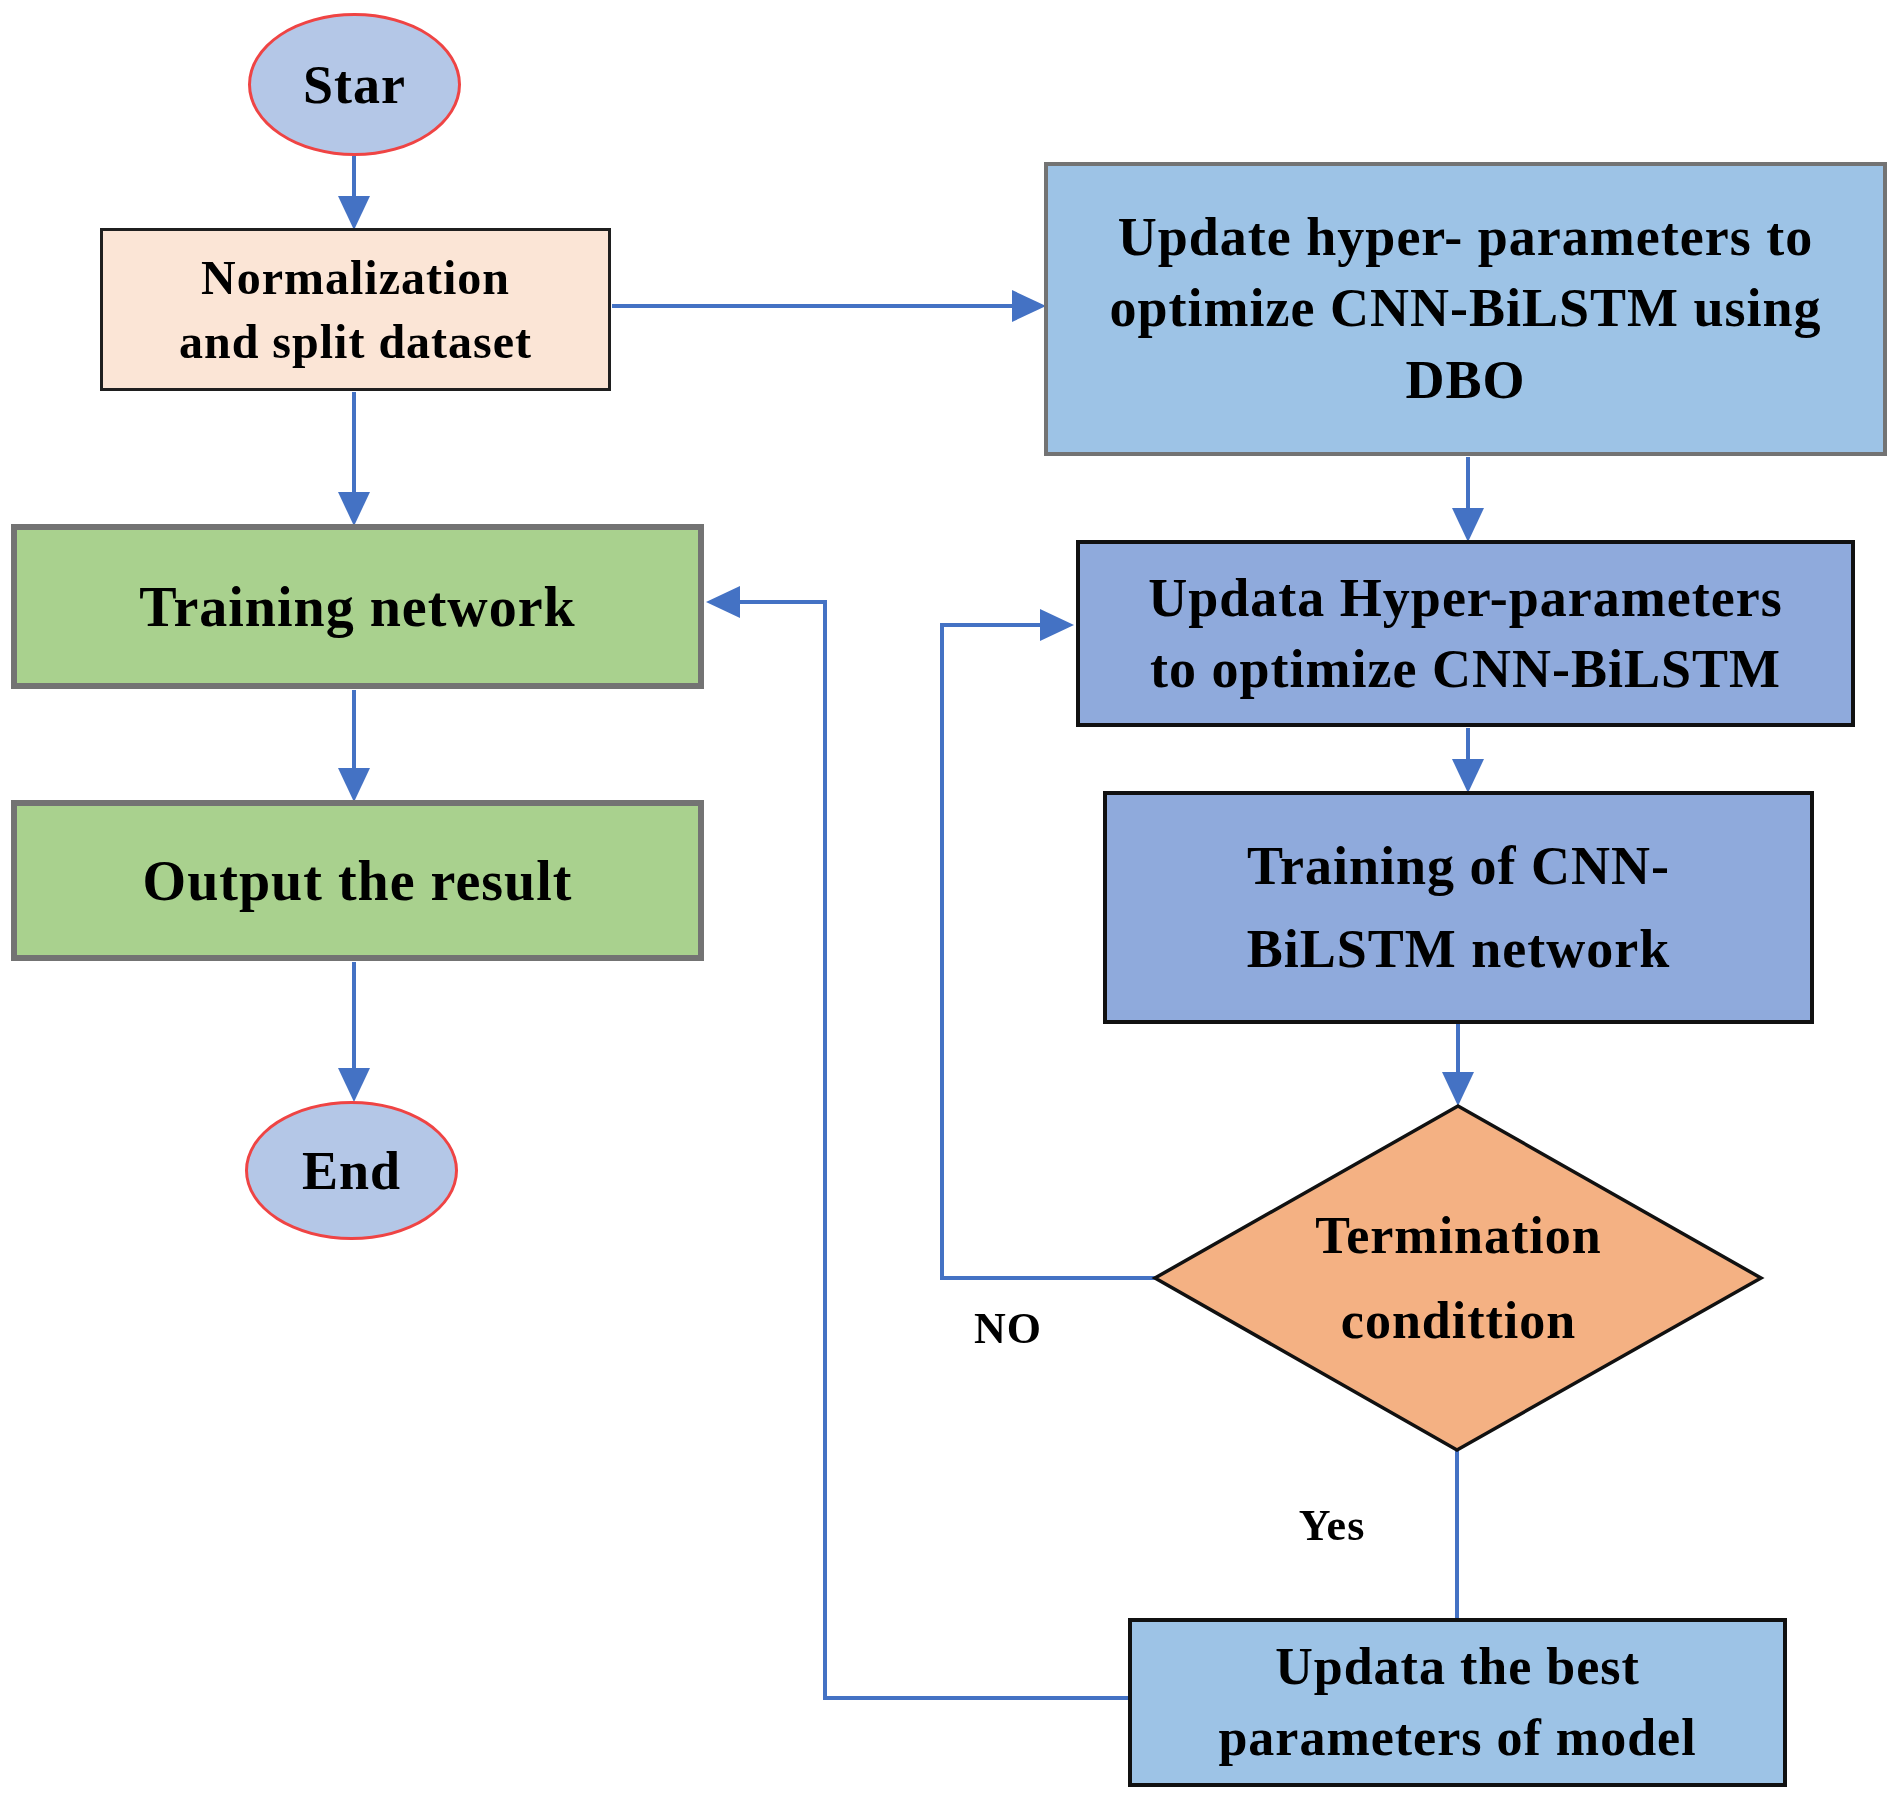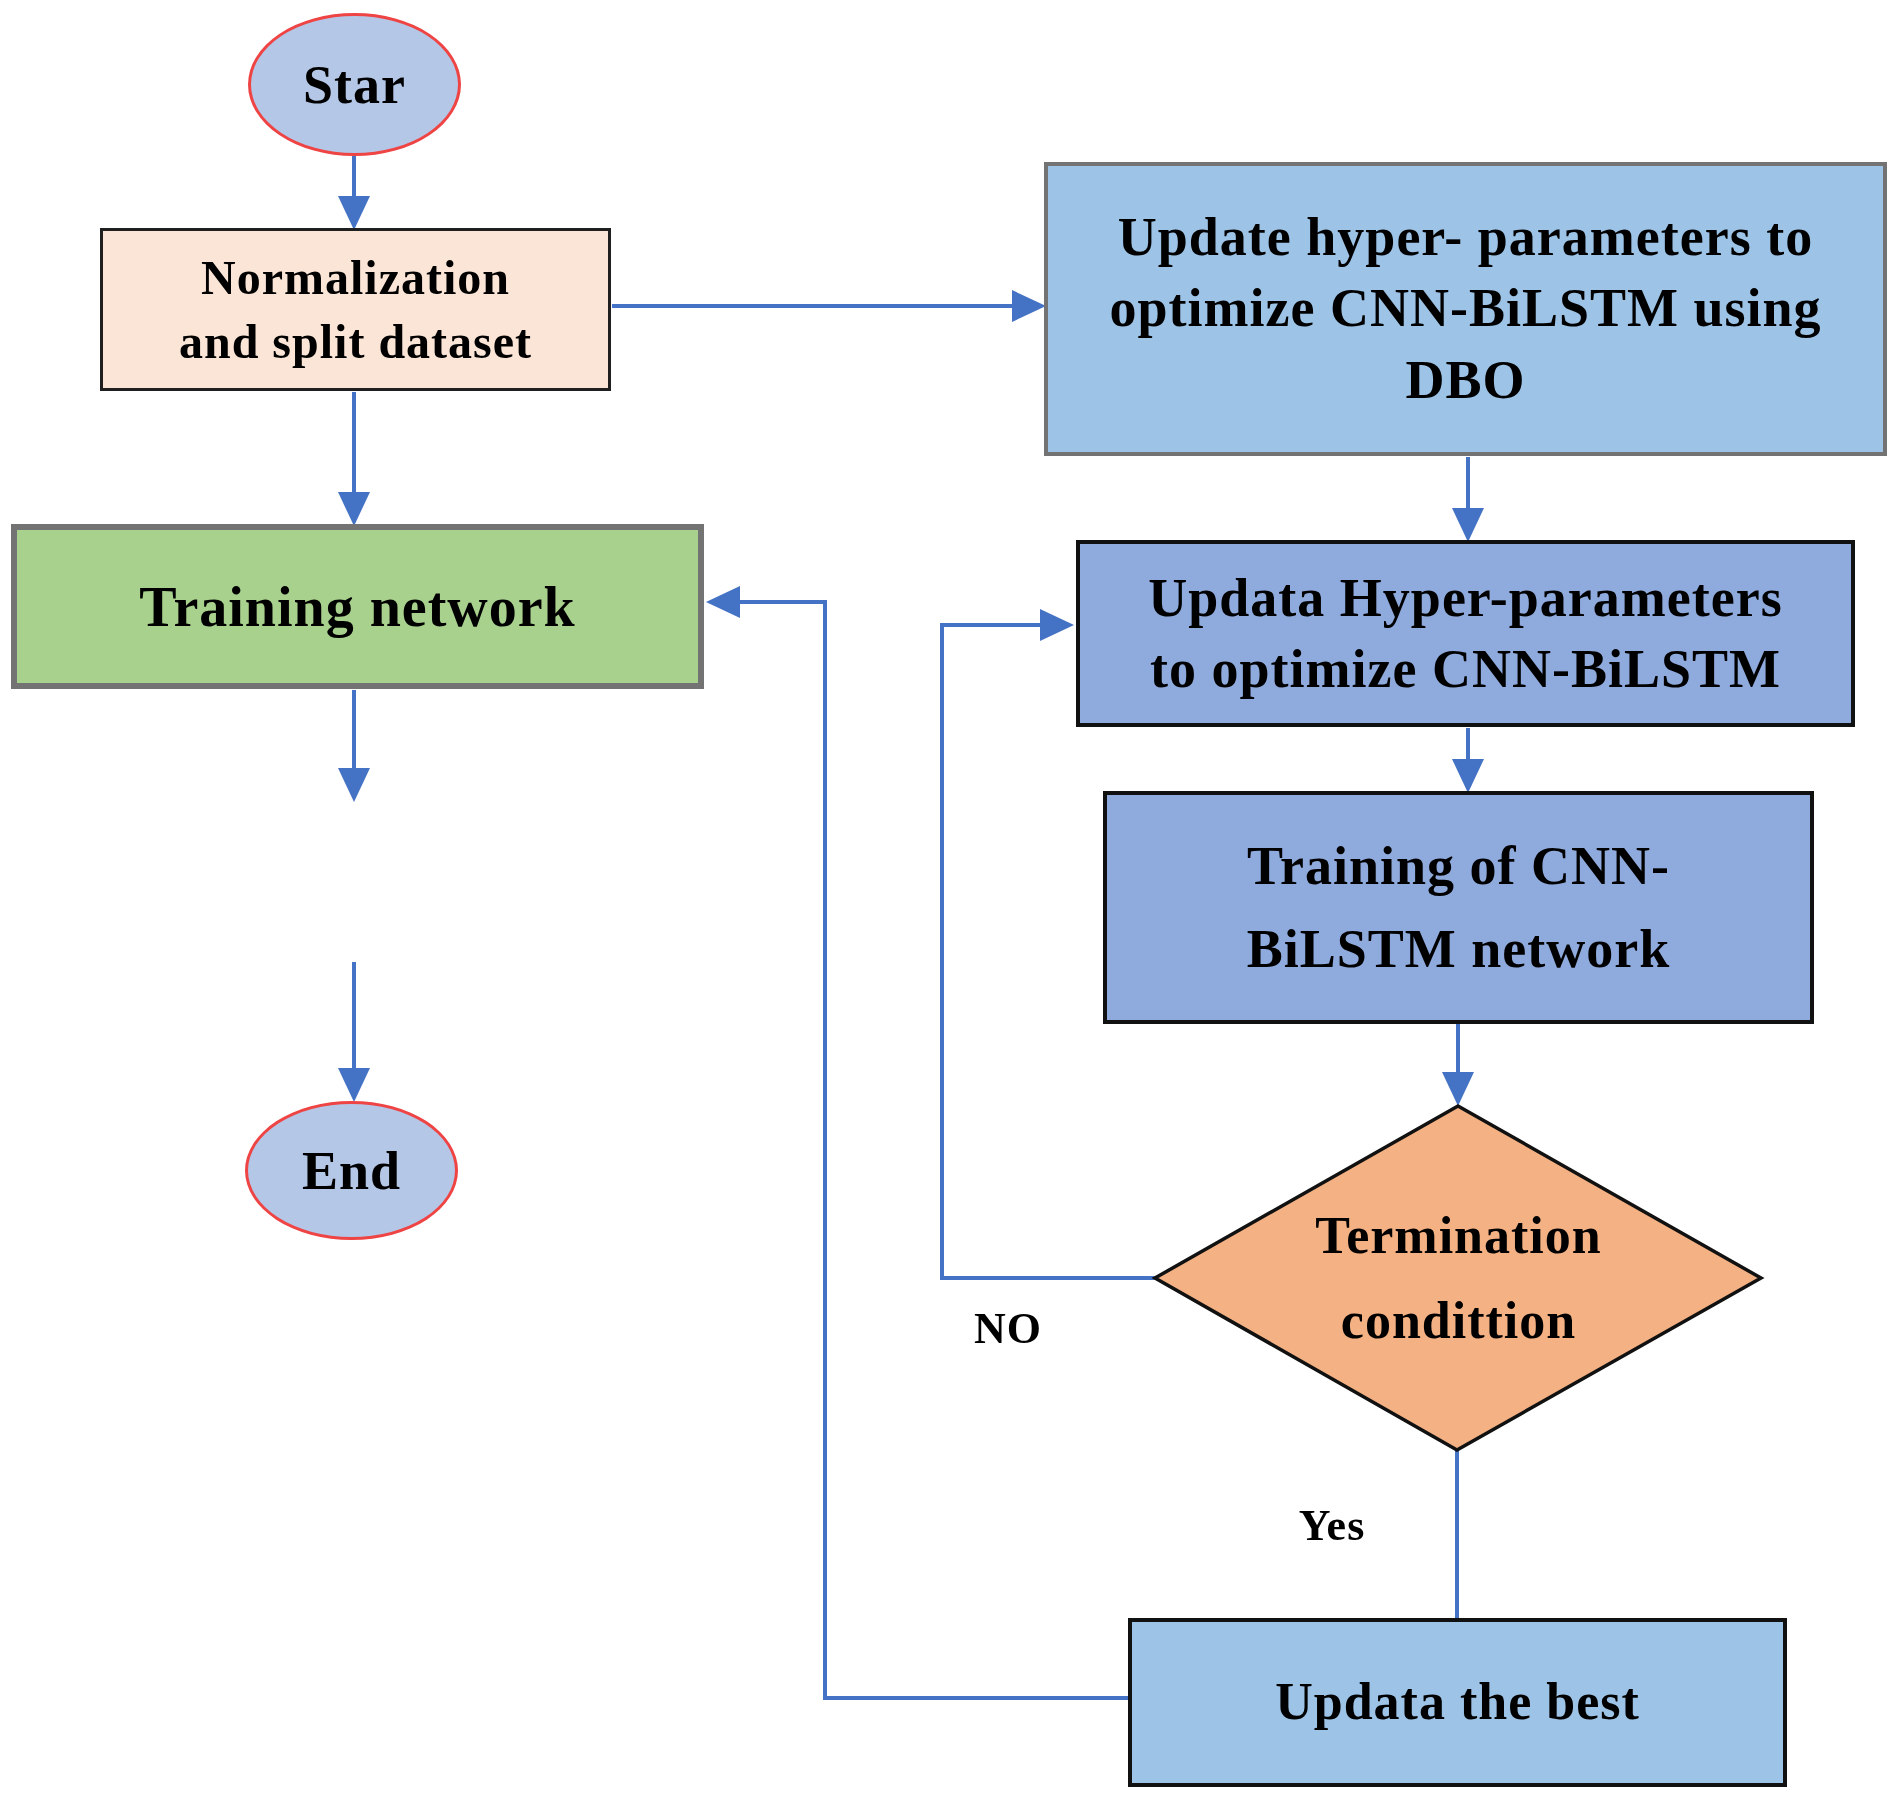--- a/index.html
+++ b/index.html
@@ -168,20 +168,23 @@
 
   <div class="node" id="node-normalize">
     <span>Normalization</span>
     <span>and split dataset</span>
   </div>
 
   <div class="node process-green" id="node-training-network">
     <span>Training network</span>
   </div>
 
+  <div class="node process-green" id="node-output-result">
+    <span>Output the result</span>
+  </div>
 
   <div class="node terminal" id="node-end">
     <span>End</span>
   </div>
 
   <div class="node" id="node-update-dbo">
     <span>Update hyper- parameters to</span>
     <span>optimize CNN-BiLSTM using</span>
     <span>DBO</span>
   </div>
@@ -196,18 +199,19 @@
     <span>BiLSTM network</span>
   </div>
 
   <div class="node" id="node-termination-label">
     <span>Termination</span>
     <span>condittion</span>
   </div>
 
   <div class="node" id="node-update-best">
     <span>Updata the best</span>
+    <span>parameters of model</span>
   </div>
 
   <div class="edge-label" id="label-no">NO</div>
   <div class="edge-label" id="label-yes">Yes</div>
 
 </div>
 
 </body></html>

